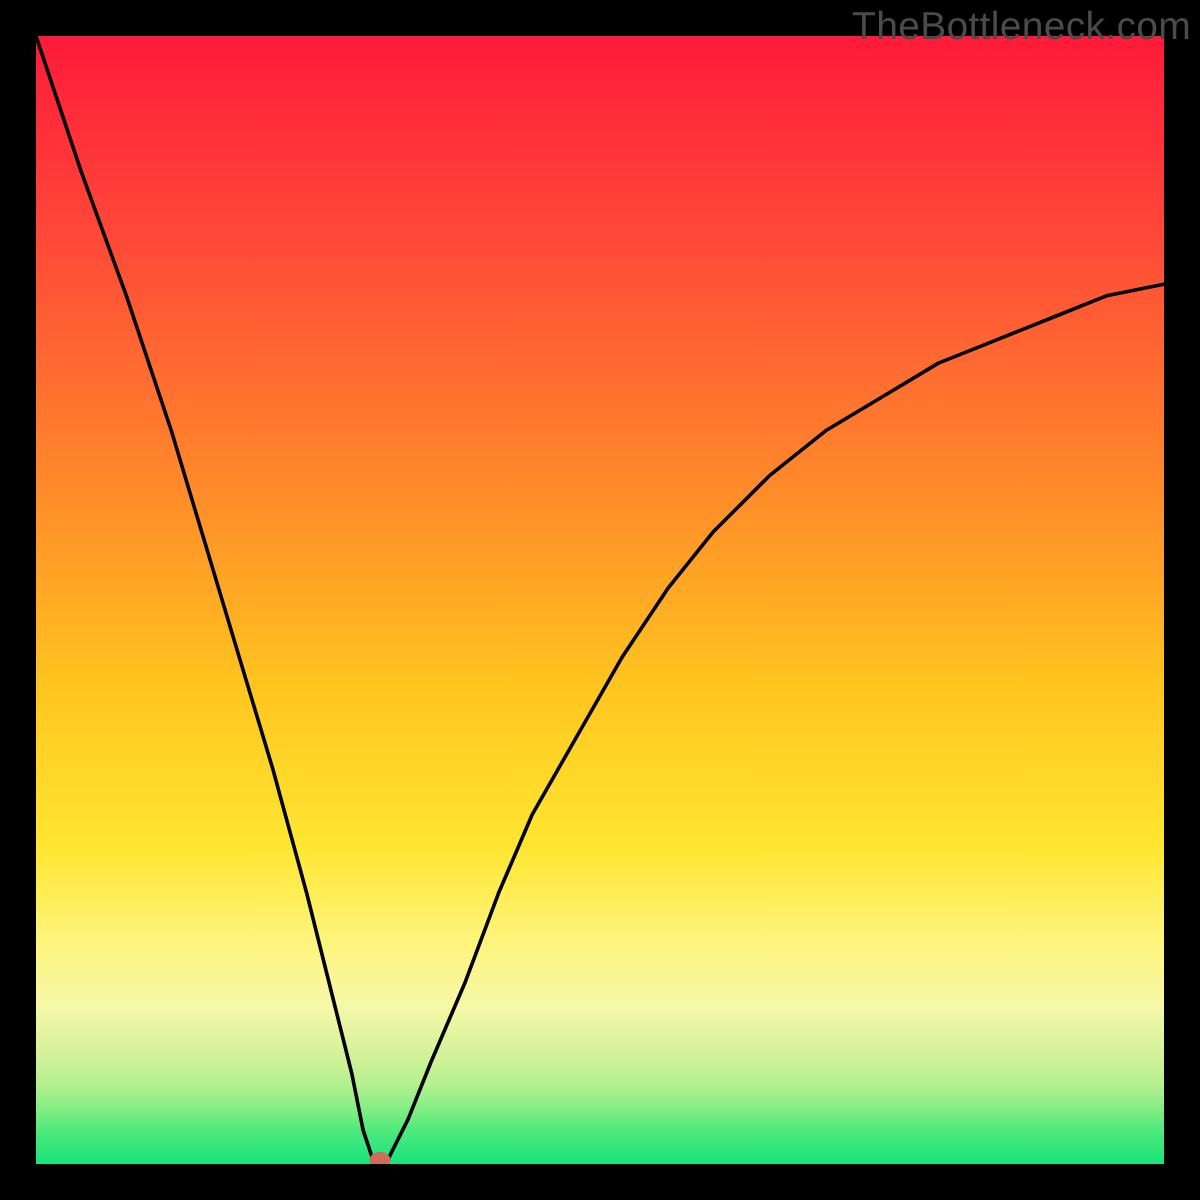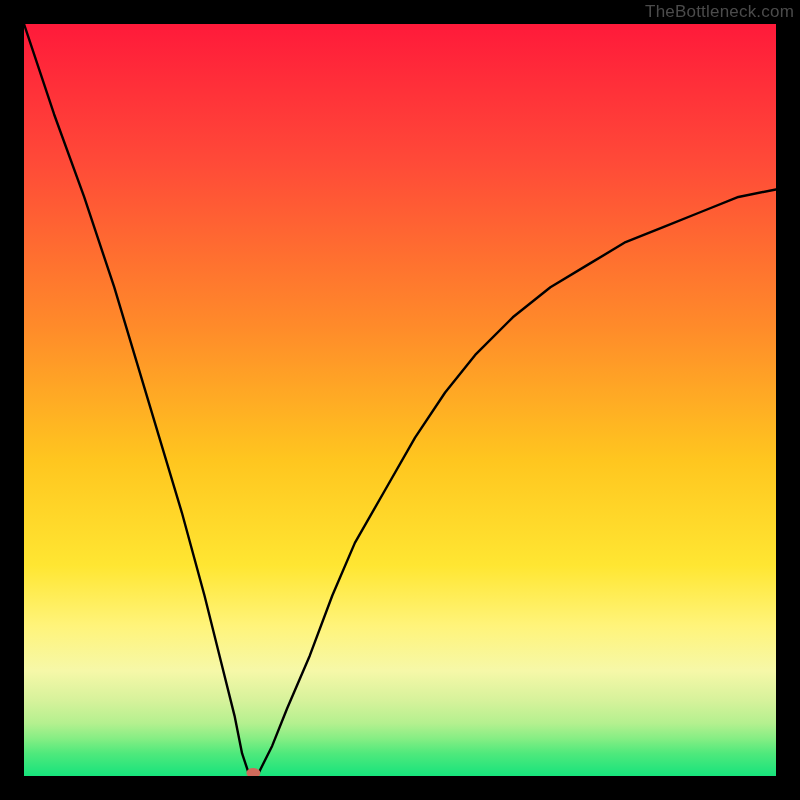--- a/index.html
+++ b/index.html
@@ -23,21 +23,21 @@
     left: 24px;
     top: 24px;
     width: 752px;   
     height: 752px;  
   }
   .watermark {
     position: absolute;
     top: 2px;
     right: 6px;
     color: #4b4b4b;
-    font-size: 17px;
+    font-size: 26px;
     font-weight: 500;
     letter-spacing: 0.2px;
     user-select: none;
     z-index: 5;
   }
 </style>
 </head>
 <body>
 
 <div class="frame">

